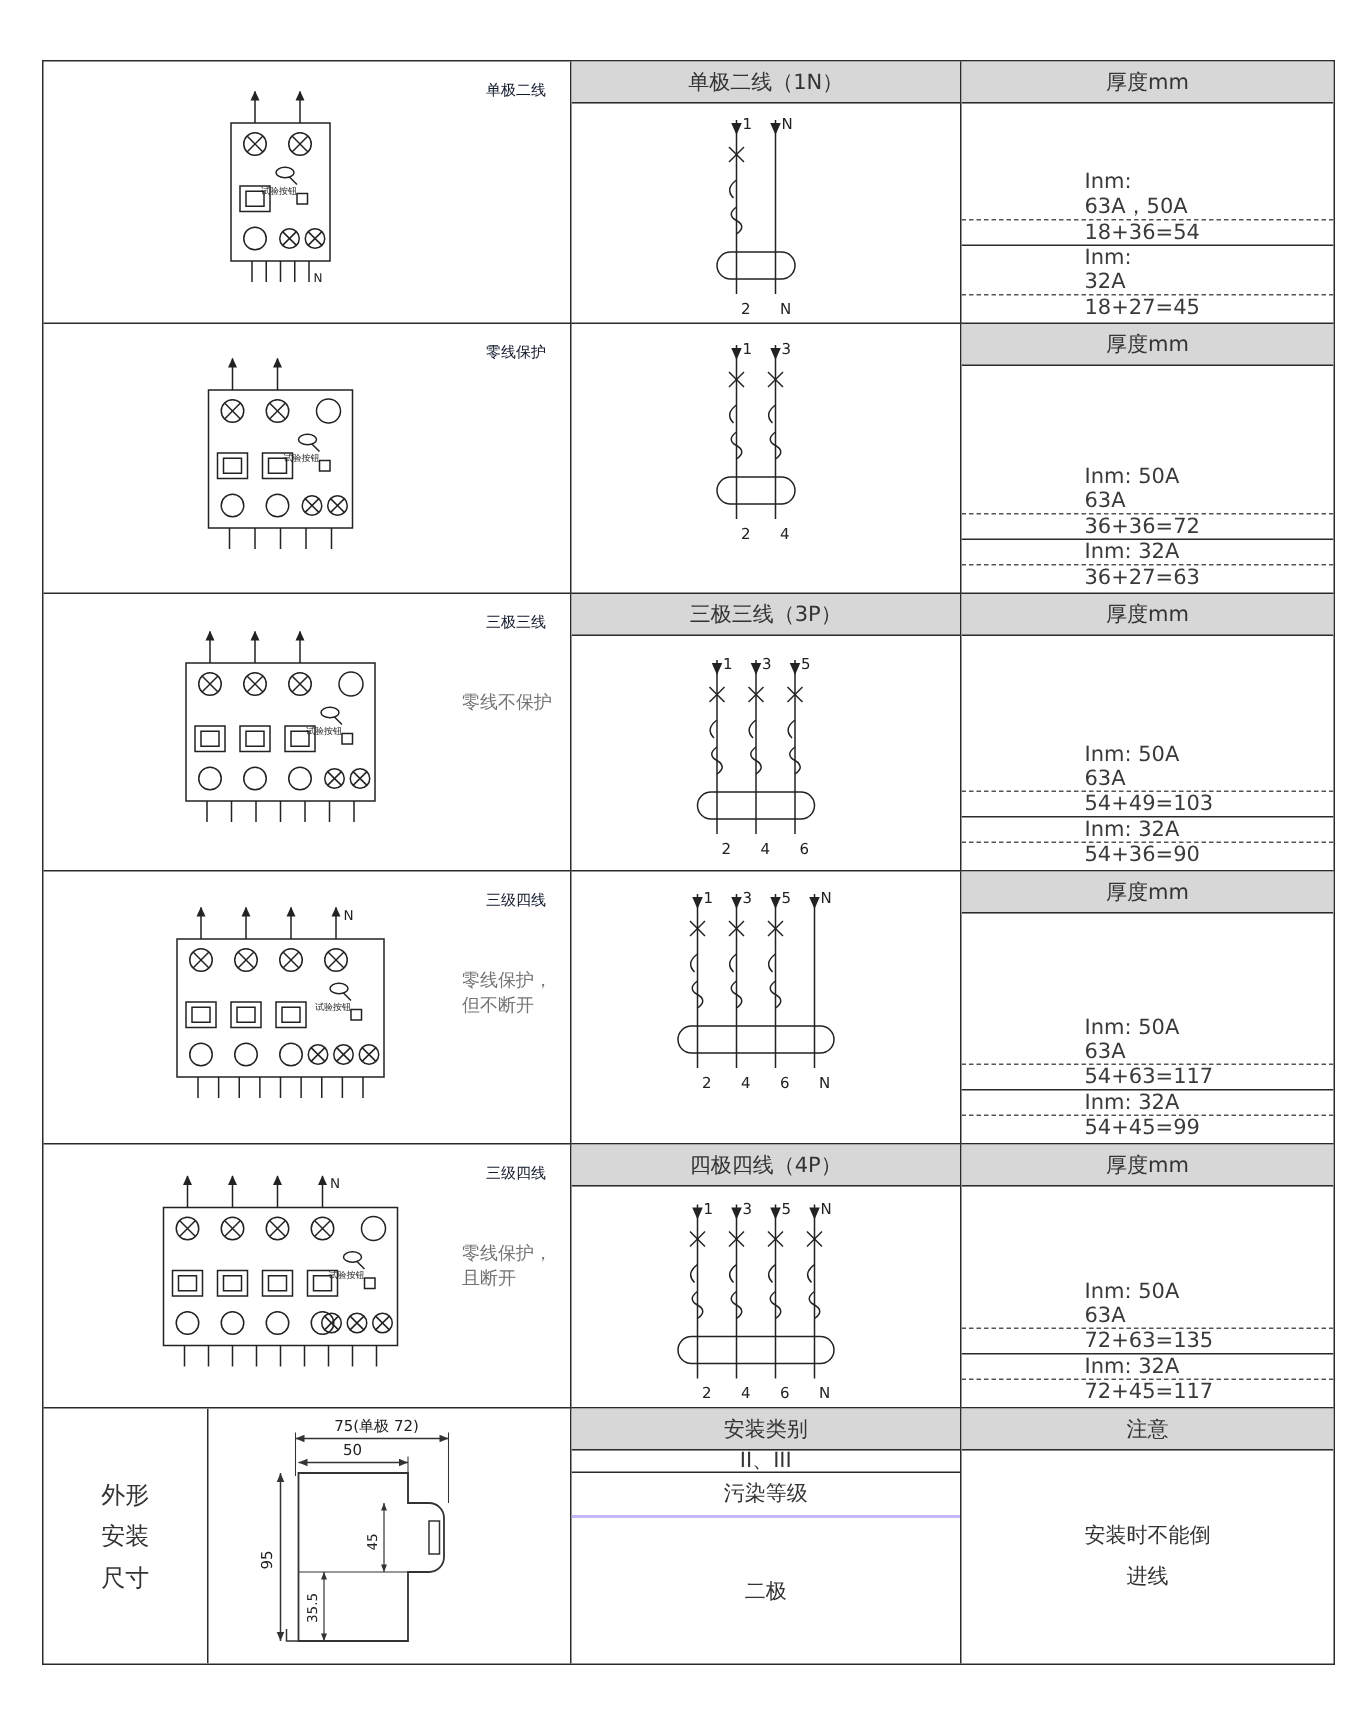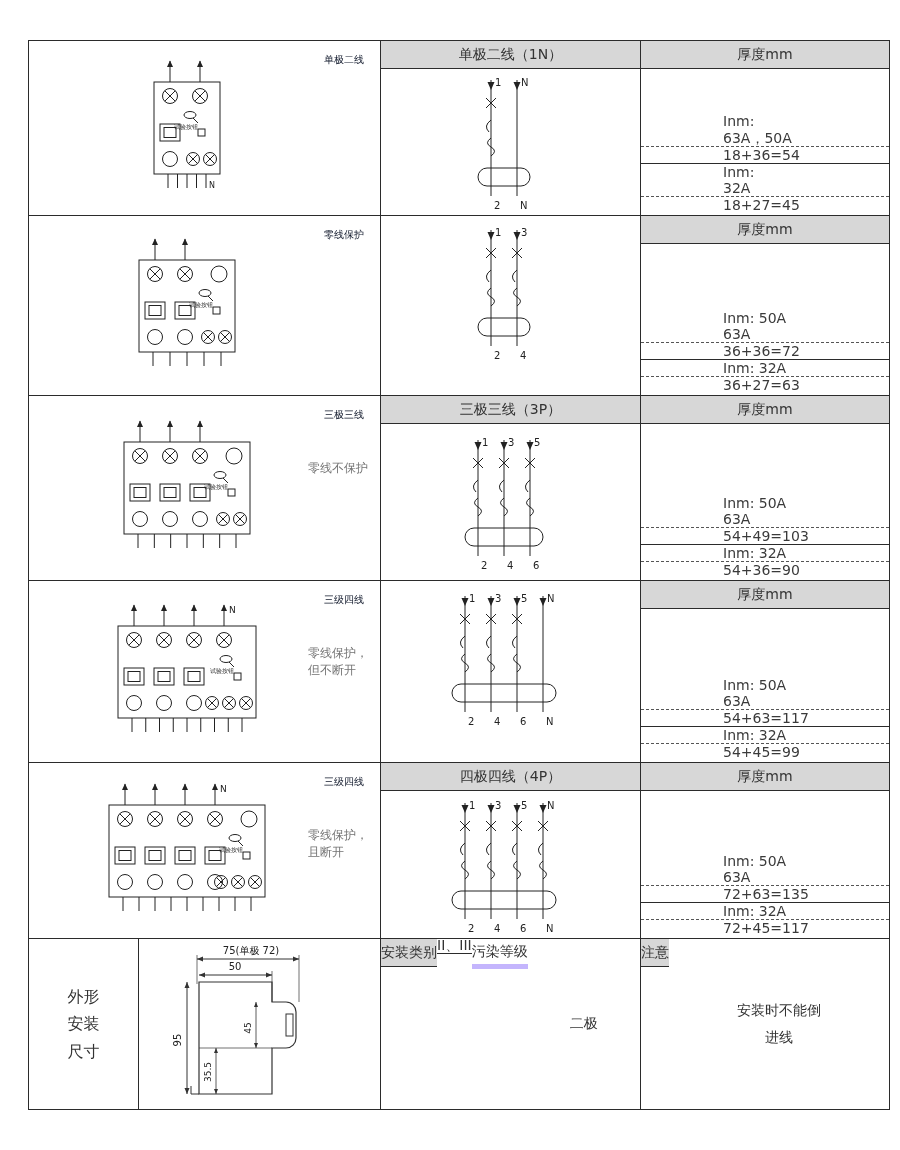--- a/index.html
+++ b/index.html
@@ -27,24 +27,24 @@
   .specs{height:calc(100% - 28px);display:flex;flex-direction:column;
     justify-content:flex-end;padding:2px 0}
   .spec-line,.spec-calc{padding-left:82px;font-size:14px;line-height:1.15;color:#3a3a3a}
   .dash{border-top:1px dashed #555;width:100%}
   .solid{border-top:1px solid #2b2b2b;width:100%}
   
   .footer-left{display:flex}
   .fl-label{width:110px;border-right:1px solid #2b2b2b;display:flex;align-items:center;
     justify-content:center;font-size:16px;white-space:pre-line;line-height:1.7;text-align:center}
   .fl-draw{flex:1;display:flex;align-items:center;justify-content:flex-start}
-  .footer-mid,.footer-right{display:flex;flex-direction:row}
+  .footer-mid,.footer-right{display:flex;flex-direction:column}
   .f-val{height:15px;border-bottom:1px solid #2b2b2b;display:flex;align-items:center;
     justify-content:center;font-size:14px}
-  .f-sub{height:30px;border-bottom:5px solid #c4b5fd;display:flex;align-items:center;
+  .f-sub{height:30px;border-bottom:2px solid #c4b5fd;display:flex;align-items:center;
     justify-content:center;font-size:14px}
   .f-big{flex:1;display:flex;align-items:center;justify-content:center;font-size:14px}
   .f-note{flex:1;display:flex;align-items:center;justify-content:center;font-size:14px;
     text-align:center;white-space:pre-line;line-height:1.9}
   svg{font-family:inherit;display:block}
   svg text{fill:#222}
 </style>
 </head>
 <body>
 

